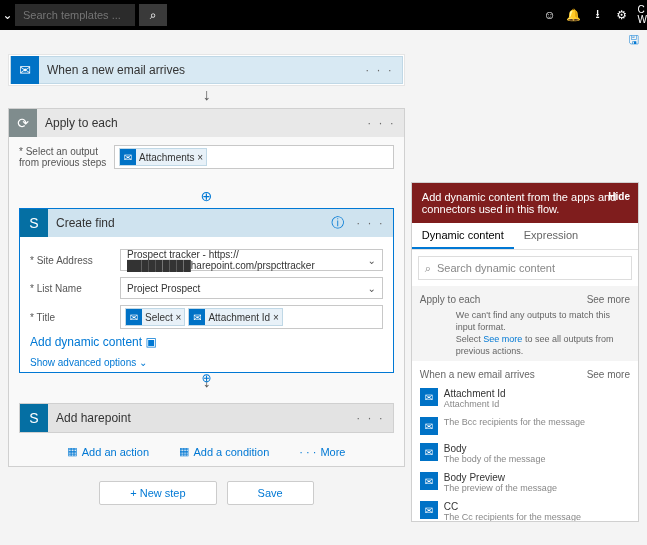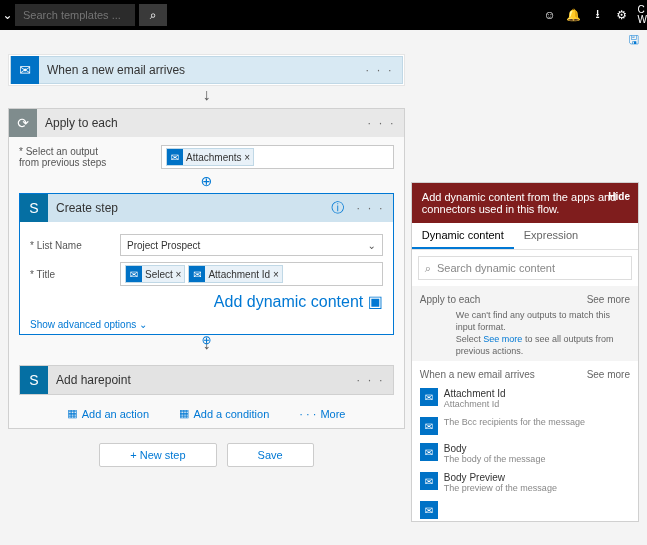--- a/index.html
+++ b/index.html
@@ -34,39 +34,39 @@
 
 .bar-title { flex: 1; padding-left: 8px; font-size: 12px; color: #333; }
 .dots { color: #6a6a6a; letter-spacing: 2px; font-size: 12px; padding: 0 8px; cursor: pointer; }
 
 .arrow { text-align: center; height: 22px; color: #555; font-size: 16px; }
 
 
 .applycard { border: 1px solid #d0d0d0; background: #f9f9f9; }
 .applyheader { background: #e8e8e8; display: flex; align-items: center; height: 28px; }
 .applybody { padding: 8px 10px; }
-.fieldrow { display: flex; align-items: center; margin-bottom: 4px; gap: 47px; }
+.fieldrow { display: flex; align-items: center; margin-bottom: 19px; }
 .fieldlabel { width: 95px; font-size: 10px; color: #555; }
 .tokenbox { flex: 1; border: 1px solid #c8c8c8; background: #fff; min-height: 22px; padding: 2px 4px; display: flex; align-items: center; gap: 3px; }
 .token { background: #e8f1f8; border: 1px solid #c0d8e6; display: inline-flex; align-items: center; font-size: 10px; padding-right: 3px; }
 .token .ticonx { background: #0072c6; color: #fff; width: 16px; height: 16px; display: flex; align-items: center; justify-content: center; font-size: 10px; margin-right: 3px; }
 .plusc { text-align: center; color: #0078d4; font-size: 14px; }
 
 
 .createcard { border: 1px solid #0078d4; background: #fff; margin-top: 4px; }
 .createheader { background: #cfe3ef; display: flex; align-items: center; height: 28px; }
 .createbody { padding: 6px 10px 4px; }
 .infobtn { color: #0078d4; font-size: 13px; padding: 0 4px; }
 
 .selectrow { display: flex; align-items: center; margin: 6px 0; }
 .selectlabel { width: 90px; font-size: 10px; color: #555; }
 .starlabel::before { content: "* "; color: #555; }
 .selectbox { flex: 1; border: 1px solid #c8c8c8; background: #fff; height: 22px; display: flex; align-items: center; padding: 0 6px; font-size: 10px; position: relative; }
 .selectbox .chev { position: absolute; right: 6px; color: #555; }
-.dynlink { text-align: right; font-size: 16px; color: #0078d4; margin-top: 2px; }
+.dynlink { text-align: left; font-size: 12px; color: #0078d4; margin-top: 2px; }
 .advopt { font-size: 10px; color: #0078d4; margin-top: 8px; }
 
 .addattach { background: #fff; border: 1px solid #d0d0d0; margin-top: 8px; }
 .attachheader { background: #e3e3e3; display: flex; align-items: center; height: 28px; }
 
 .actionbtns { display: flex; justify-content: center; gap: 30px; margin-top: 12px; font-size: 11px; color: #0078d4; align-items: center; }
 .actionbtns .item { display: flex; align-items: center; gap: 4px; }
 
 .bottombtns { display: flex; justify-content: center; gap: 10px; margin-top: 14px; }
 .pillbtn { border: 1px solid #ccc; background: #fff; padding: 5px 30px; font-size: 11px; color: #0078d4; border-radius: 2px; }
@@ -146,25 +146,32 @@
               <span class="ticonx">✉</span>
               <span>Attachments</span>&nbsp;×
             </span>
           </div>
         </div>
         <div class="plusc">⊕</div>
 
         <div class="createcard">
           <div class="createheader">
             <div class="sqicon sharepoint">S</div>
-            <div class="bar-title">Create step</div>
+            <div class="bar-title">Create find</div>
             <div class="infobtn">ⓘ</div>
             <div class="dots">· · ·</div>
           </div>
           <div class="createbody">
+            <div class="selectrow">
+              <div class="selectlabel starlabel">Site Address</div>
+              <div class="selectbox">
+                <span>Prospect tracker - https://█████████harepoint.com/prspcttracker</span>
+                <span class="chev u-down"></span>
+              </div>
+            </div>
             <div class="selectrow">
               <div class="selectlabel starlabel">List Name</div>
               <div class="selectbox">
                 <span>Project Prospect</span>
                 <span class="chev u-down"></span>
               </div>
             </div>
             <div class="selectrow">
               <div class="selectlabel starlabel">Title</div>
               <div class="tokenbox">
@@ -258,20 +265,24 @@
               </div>
               <div class="dcitem">
                 <div class="ic">✉</div>
                 <div class="txt">
                   <div class="t">Body Preview</div>
                   <div class="d">The preview of the message</div>
                 </div>
               </div>
               <div class="dcitem">
                 <div class="ic">✉</div>
+                <div class="txt">
+                  <div class="t">CC</div>
+                  <div class="d">The Cc recipients for the message</div>
+                </div>
               </div>
               <div class="dcitem"></div>
             </div>
         </div>
       </div>
     </div>
   </div>
 </div>
 
 </body></html>

